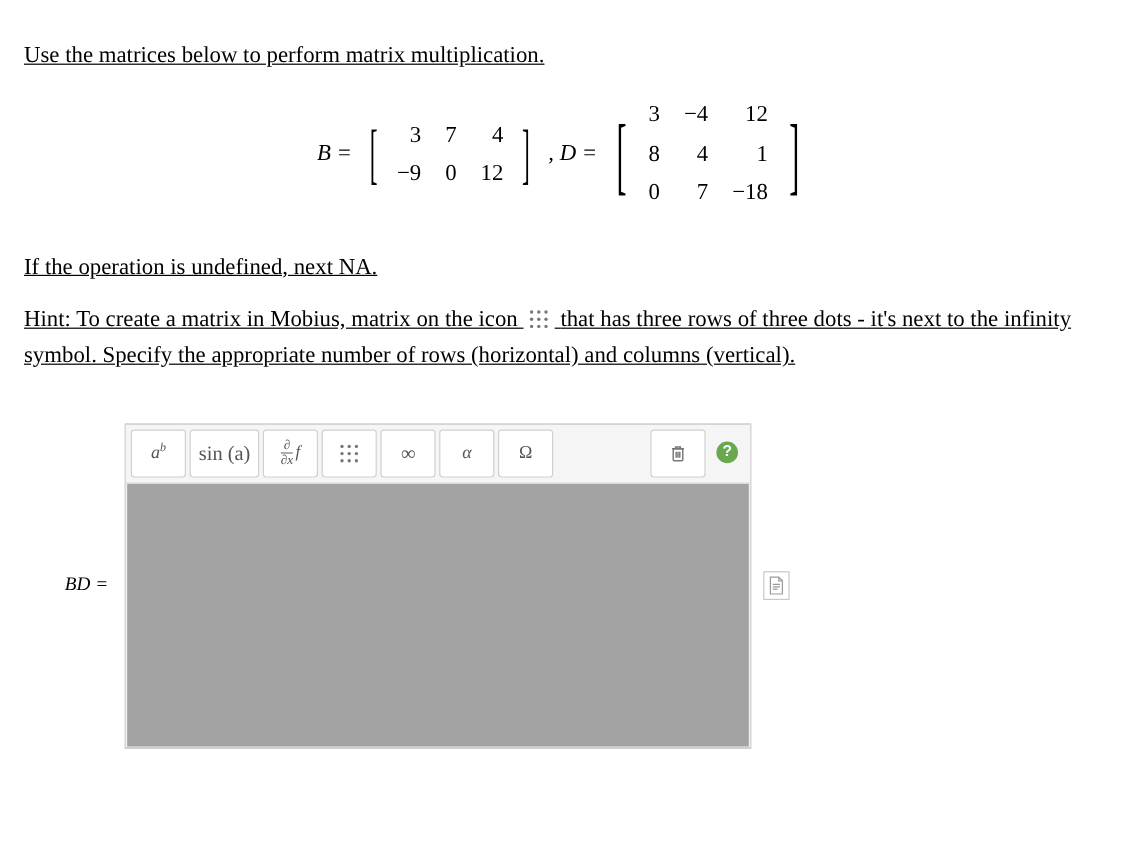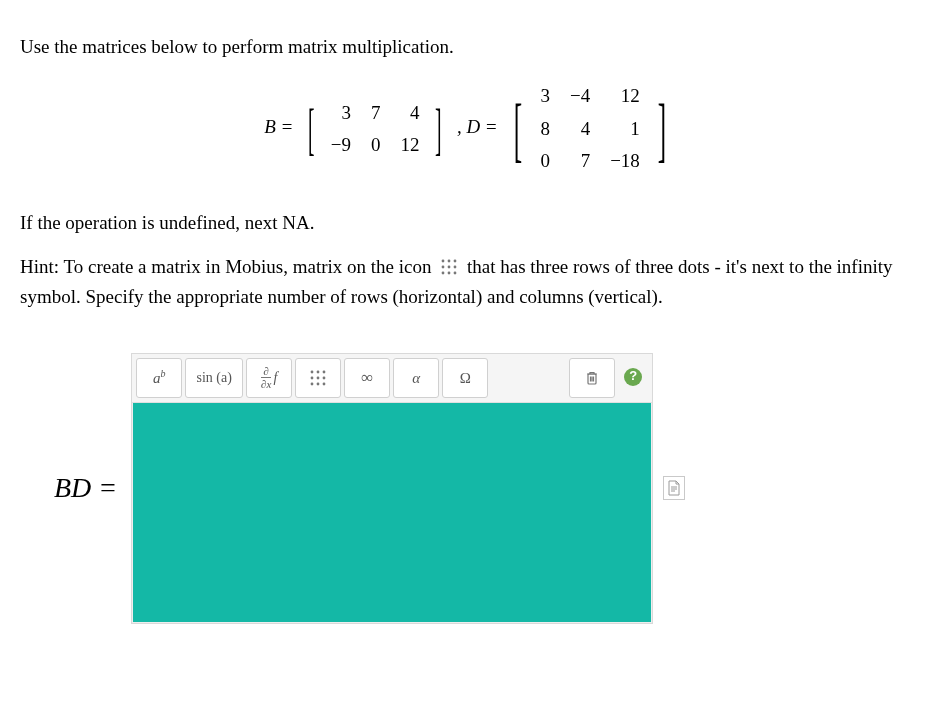--- a/index.html
+++ b/index.html
@@ -36,45 +36,45 @@
   table.mat {
     border-collapse: collapse;
     font-style: normal;
     font-family: "Times New Roman", serif;
   }
   table.mat td {
     padding: 1px 10px;
     text-align: right;
     font-size: 19px;
   }
-  .para { margin: 14px 0; }
+  .para { margin: 14px 0; text-decoration: underline; }
   .dots-icon {
     display: inline-block;
     width: 18px; height: 18px;
     vertical-align: -3px;
     margin: 0 4px;
   }
   .dots-icon svg { width:18px; height:18px; }
 
   .eq-row {
     display: flex;
     align-items: center;
     margin-top: 40px;
   }
   .eq-label {
     font-style: italic;
     font-family: "Times New Roman", serif;
-    font-size: 28px;
+    font-size: 16px;
     margin: 0 14px 0 34px;
     white-space: nowrap;
   }
   .editor {
     border: 1px solid #d9d9d9;
     width: 520px;
-    background: #14b8a6;
+    background: #a3a3a3;
     box-shadow: 0 0 0 1px #eee inset;
   }
   .toolbar {
     display: flex;
     align-items: stretch;
     background: #f5f5f5;
     border-bottom: 1px solid #e0e0e0;
     padding: 4px;
     gap: 3px;
   }
@@ -194,21 +194,21 @@
   <div class="eq-label">BD =</div>
 
   <div class="editor">
     <div class="toolbar">
       <div class="tbtn">
         <span style="font-style:italic;">
           <span>a</span><sup>b</sup>
         </span>
       </div>
       <div class="tbtn wide">
-        <span style="font-size:14px;">sin (a)</span>
+        <span style="font-size:17px;">sin (a)</span>
       </div>
       <div class="tbtn">
         <span style="display:flex; align-items:center; gap:2px;">
           <span style="display:flex; flex-direction:column; align-items:center; line-height:1; font-size:11px; font-style:italic;">
             <span>∂</span>
             <span style="border-top:1px solid #777; padding-top:1px;">∂x</span>
           </span>
           <span style="font-style:italic; font-size:14px;">f</span>
         </span>
       </div>

